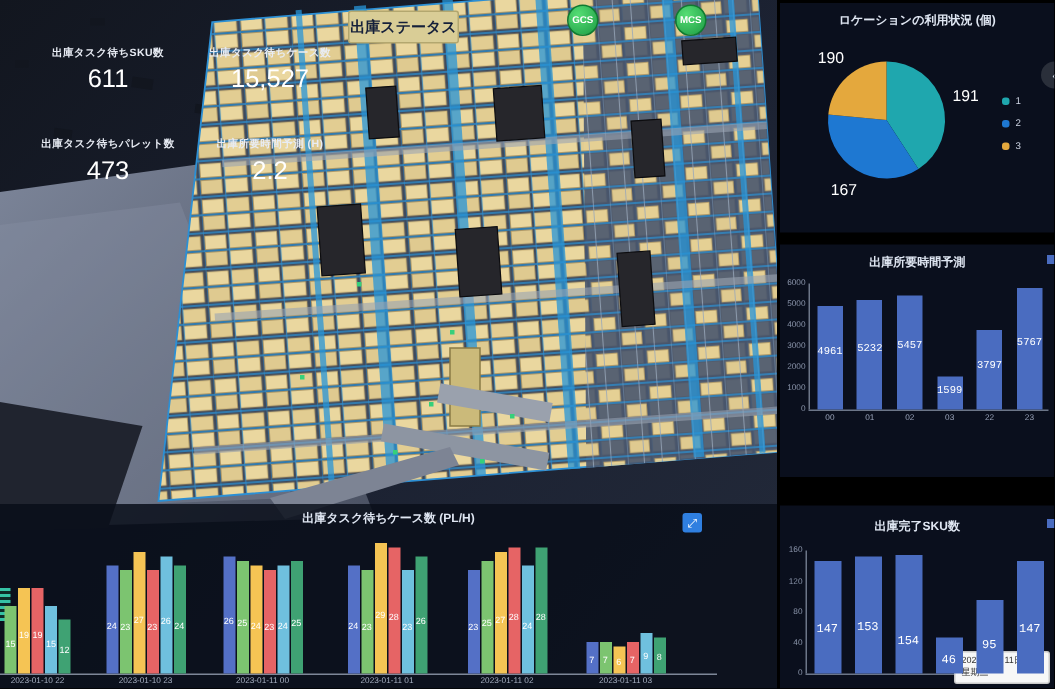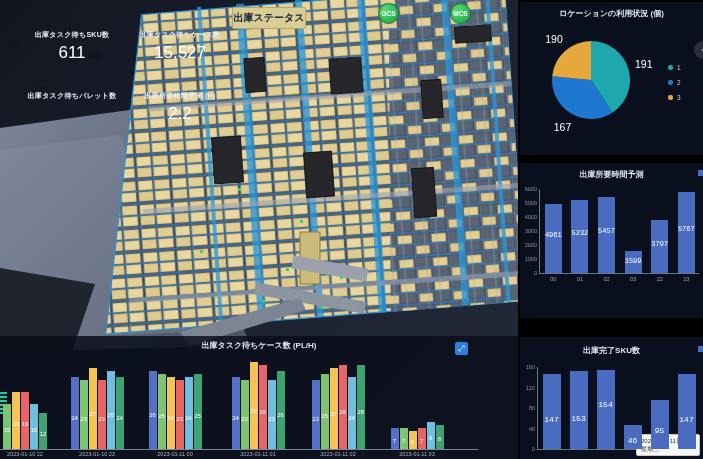--- a/index.html
+++ b/index.html
@@ -155,20 +155,21 @@
     <div class="kpi" style="left:12px;top:30px">
       <div class="lbl">出庫タスク待ちSKU数</div>
       <div class="val">611</div>
     </div>
     <div class="kpi" style="left:120px;top:30px">
       <div class="lbl">出庫タスク待ちケース数</div>
       <div class="val">15,527</div>
     </div>
     <div class="kpi" style="left:12px;top:91px">
       <div class="lbl">出庫タスク待ちパレット数</div>
+      <div class="val">473</div>
     </div>
     <div class="kpi" style="left:120px;top:91px">
       <div class="lbl">出庫所要時間予測 (H)</div>
       <div class="val">2.2</div>
     </div>
 
     <div id="shuttle">
       <div class="panel-title" style="top:4px">出庫タスク待ちケース数 (PL/H)</div>
       <div class="expand-btn">⤢</div>
       <div class="stripes-icon"></div>
@@ -378,21 +379,21 @@
       <div class="tick-label" style="left: -1px; top: 68px;">80</div>
       <div class="tick-label" style="left: -1px; top: 47.5px;">120</div>
       <div class="tick-label" style="left: -1px; top: 27px;">160</div>
       <div class="vbar" style="left: 22.5px; top: 36.6625px; width: 18px; height: 75.3375px; background: rgb(74, 108, 192);">
         <div class="vbar-label" style="top: 41.2025px; font-size: 8px;">147</div>
       </div>
       <div class="vbar" style="left: 49.5px; top: 33.5875px; width: 18px; height: 78.4125px; background: rgb(74, 108, 192);">
         <div class="vbar-label" style="top: 43.0475px; font-size: 8px;">153</div>
       </div>
       <div class="vbar" style="left: 76.5px; top: 33.075px; width: 18px; height: 78.925px; background: rgb(74, 108, 192);">
-        <div class="vbar-label" style="top: 30px; font-size: 8px; text-align: center;">154</div>
+        <div class="vbar-label" style="top: 53px; font-size: 8px; text-align: center;">154</div>
       </div>
       <div class="vbar" style="left: 103.5px; top: 88.425px; width: 18px; height: 23.575px; background: rgb(74, 108, 192);">
         <div class="vbar-label" style="top: 10.145px; font-size: 8px;">46</div>
       </div>
       <div class="vbar" style="left: 130.5px; top: 63.3125px; width: 18px; height: 48.6875px; background: rgb(74, 108, 192);">
         <div class="vbar-label" style="top: 25.2125px; font-size: 8px;">95</div>
       </div>
       <div class="vbar" style="left: 157.5px; top: 36.6625px; width: 18px; height: 75.3375px; background: rgb(74, 108, 192);">
         <div class="vbar-label" style="top: 41.2025px; font-size: 8px;">147</div>
       </div>

